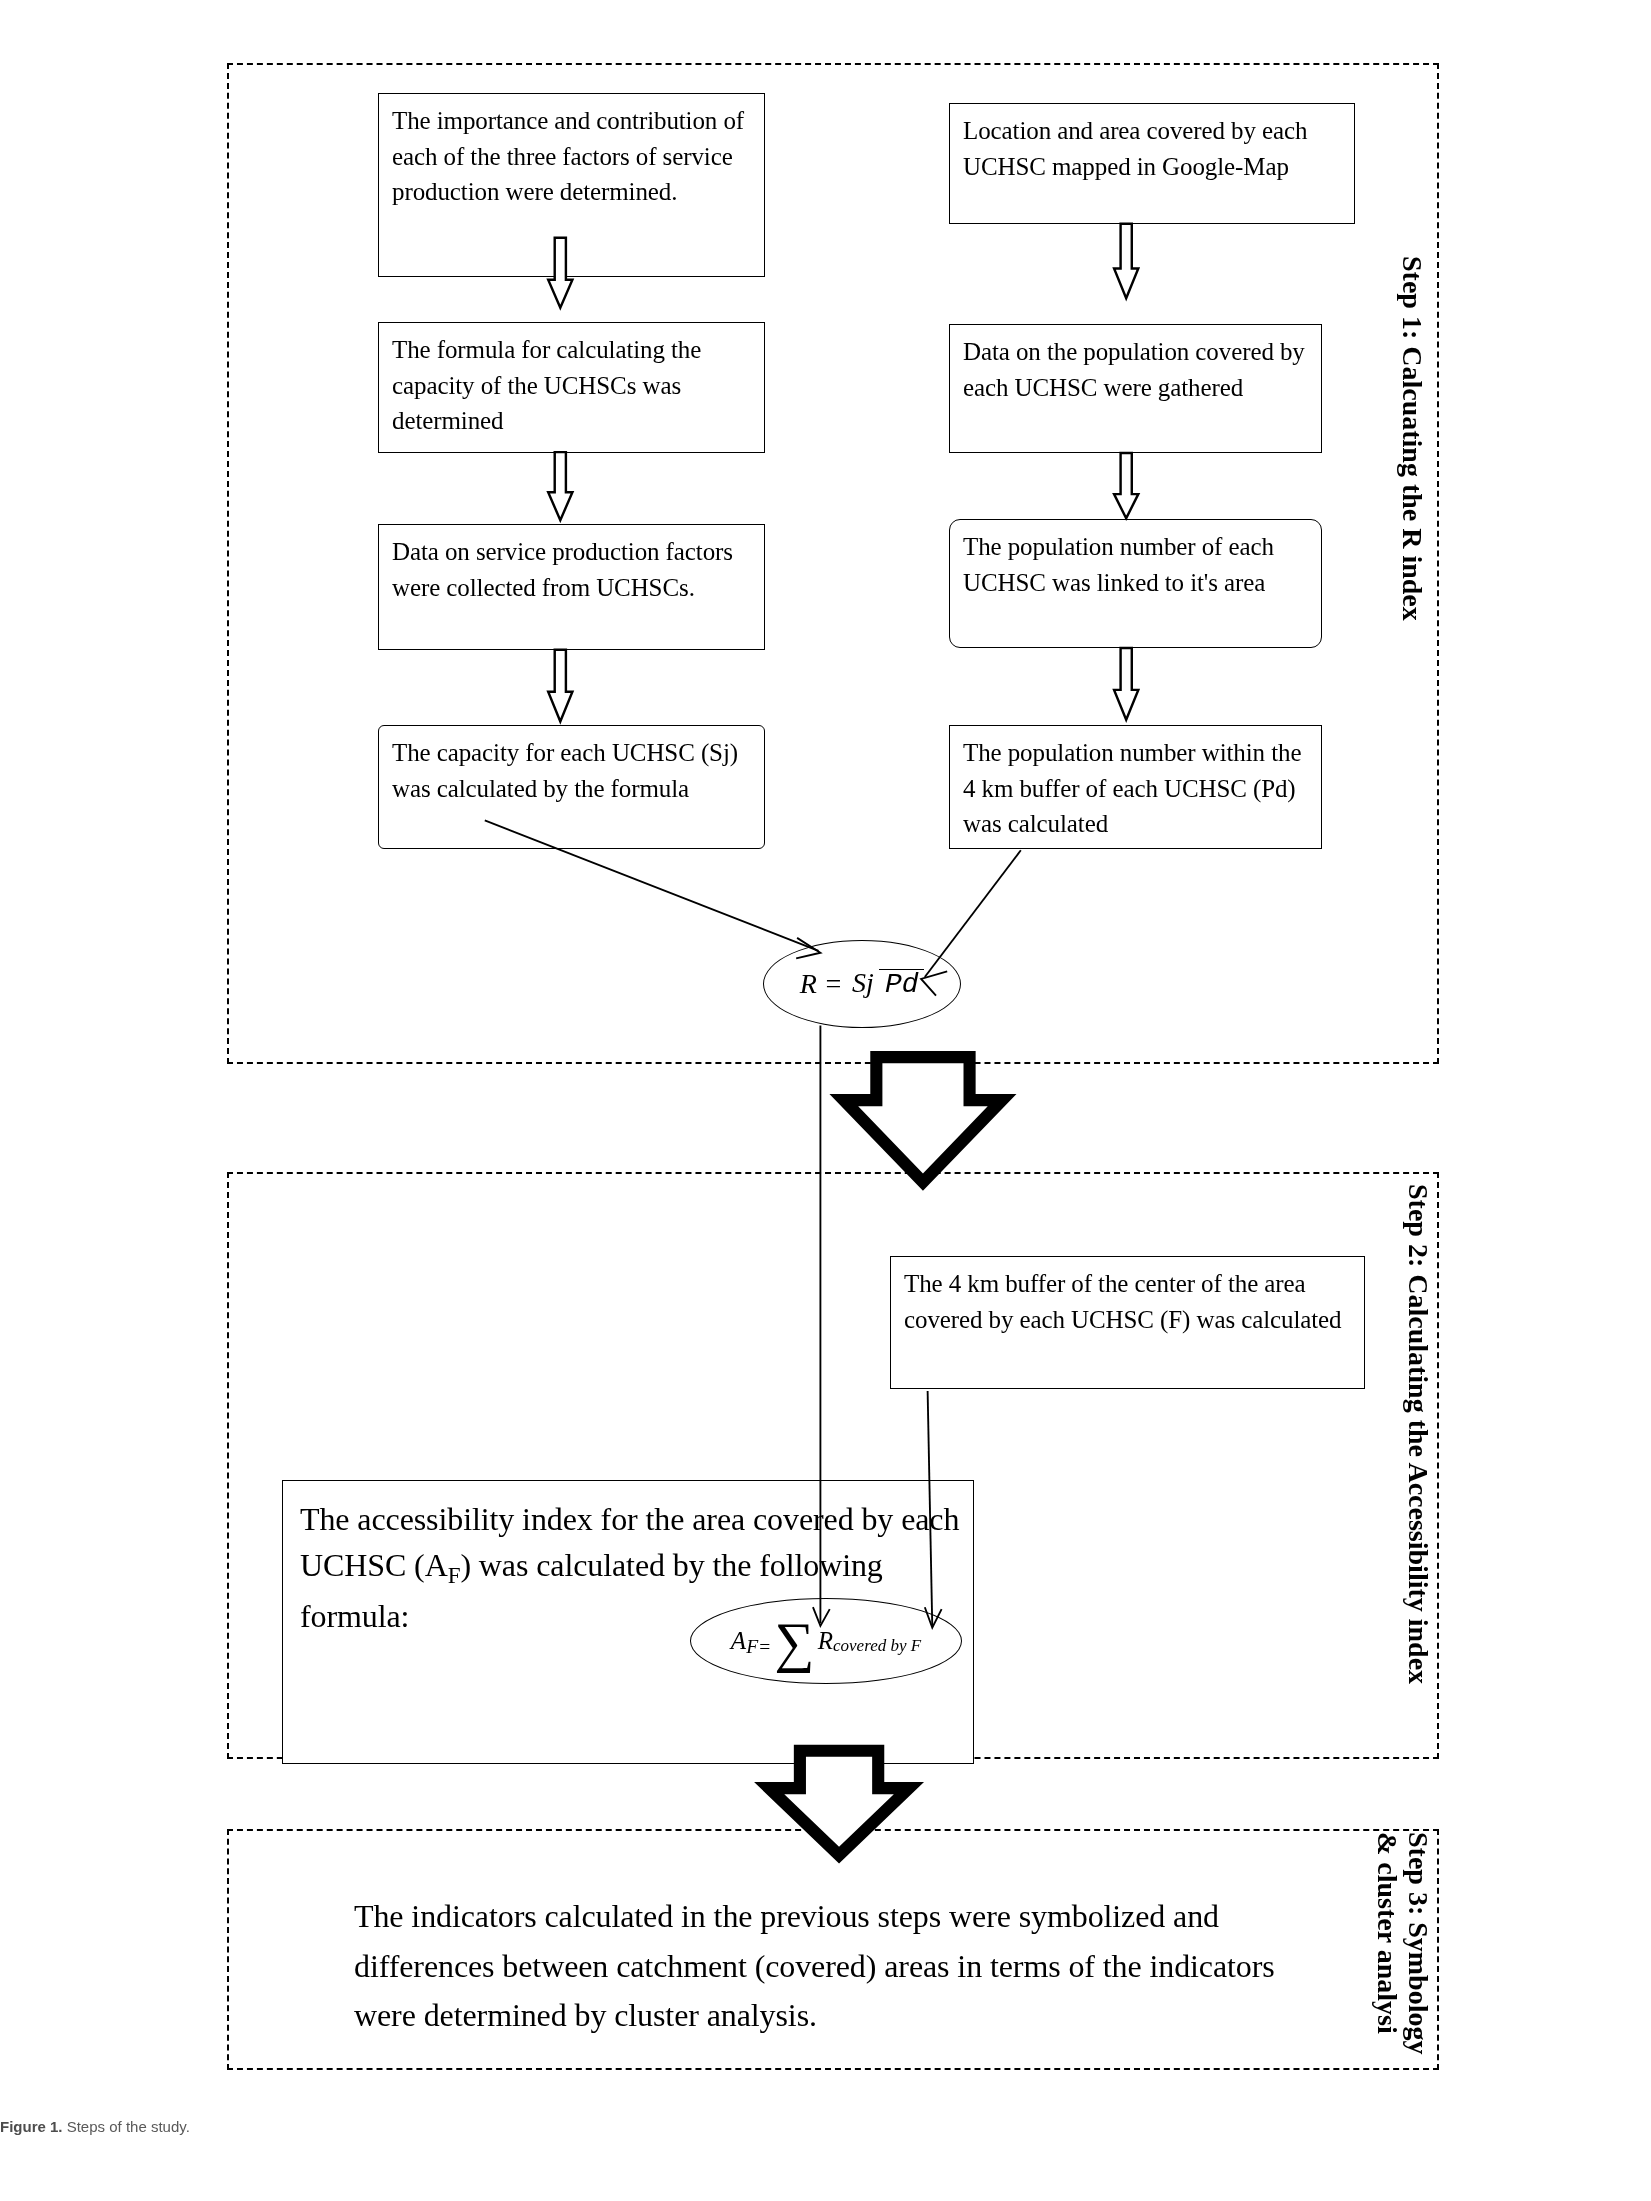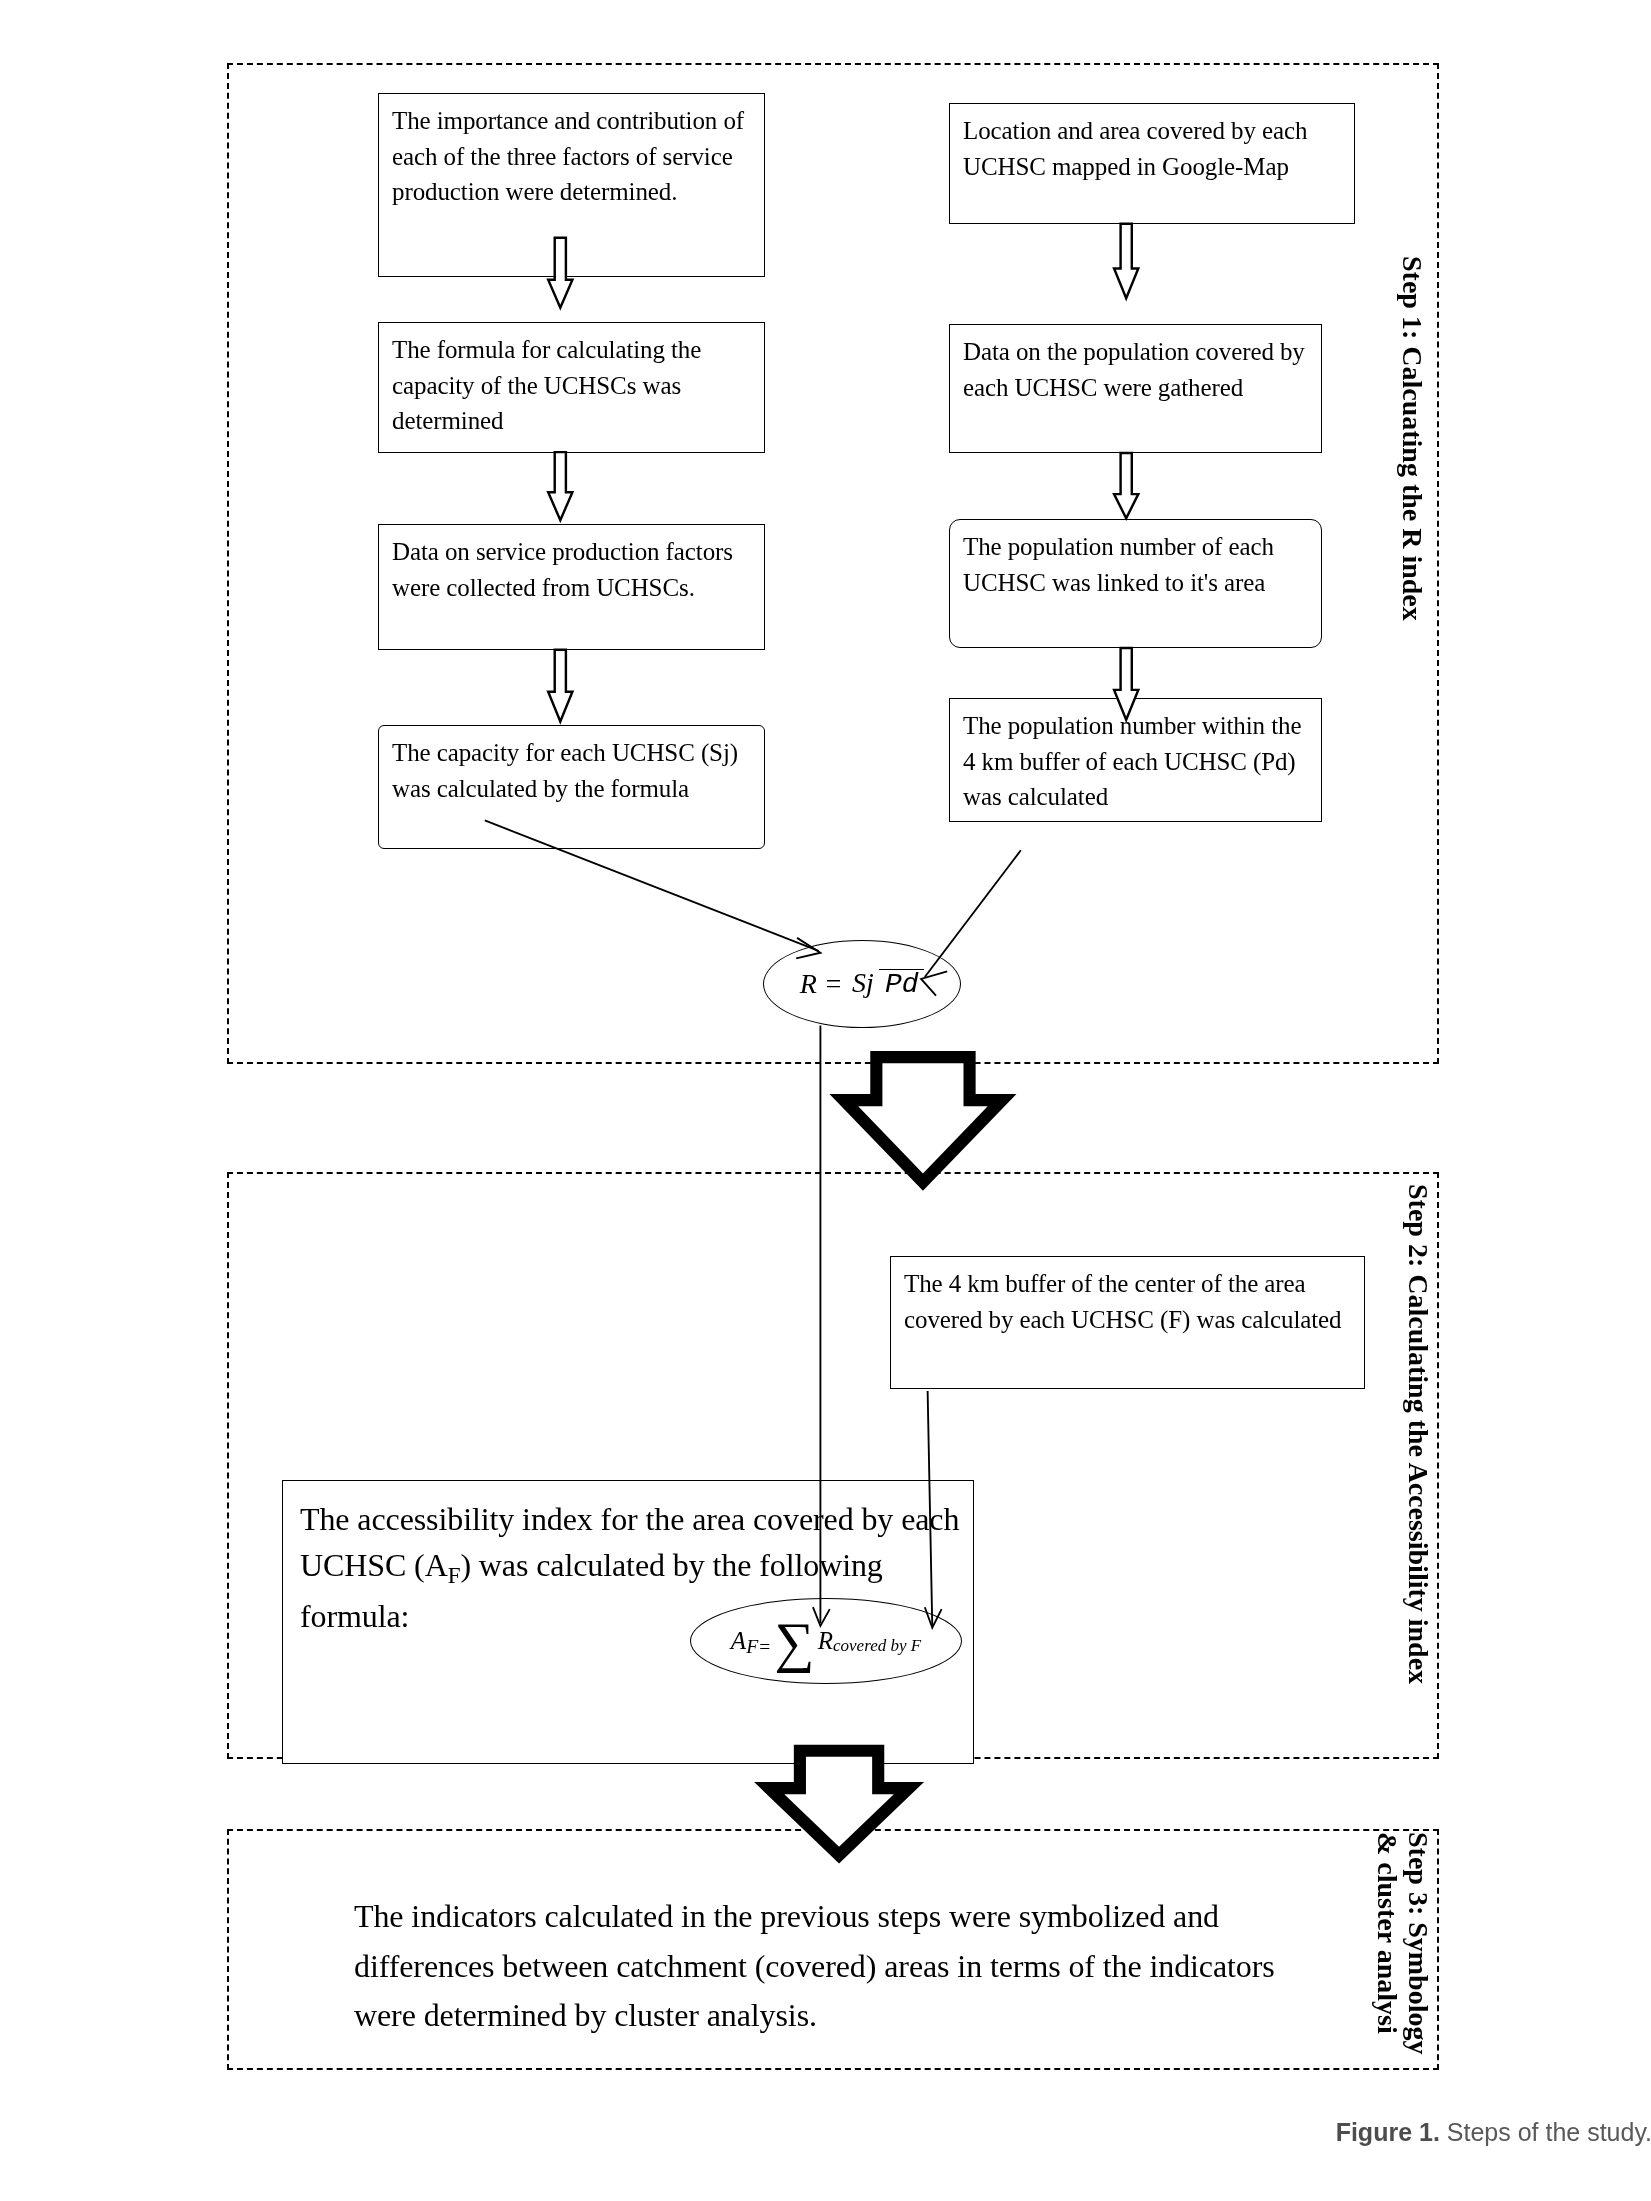--- a/index.html
+++ b/index.html
@@ -122,23 +122,23 @@
     left: 0; top: 0;
     width: 1652px;
     height: 2202px;
     pointer-events: none;
   }
 
   
   .caption {
     position: absolute;
     width: 100%;
-    text-align: right;
+    text-align: left;
     font-family: "Liberation Sans", "DejaVu Sans", sans-serif;
-    font-size: 25px;
+    font-size: 15px;
     color: #595959;
   }
   .caption b { color: #4d4d4d; }
 
   .sub-f {
     font-size: 0.72em;
     vertical-align: sub;
   }
 </style>
 </head>
@@ -157,21 +157,21 @@
   <div class="proc-box" style="left:378px; top:524px; width:387px; height:126px;">Data on service production factors were collected from UCHSCs.</div>
 
   <div class="proc-box" style="left:378px; top:725px; width:387px; height:124px;border-radius:6px;">The capacity for each UCHSC (Sj) was calculated by the formula</div>
 
   <div class="proc-box" style="left:949px; top:103px; width:406px; height:121px;">Location and area covered by each UCHSC mapped in Google-Map</div>
 
   <div class="proc-box" style="left:949px; top:324px; width:373px; height:129px;">Data on the population covered by each UCHSC were gathered</div>
 
   <div class="proc-box" style="left:949px; top:519px; width:373px; height:129px;border-radius:11px;">The population number of each UCHSC was linked to it's area</div>
 
-  <div class="proc-box" style="left:949px; top:698px; width:373px; height:124px;">The population number within the 4 km buffer of each UCHSC (Pd) was calculated</div>
+  <div class="proc-box" style="left:949px; top:725px; width:373px; height:124px;">The population number within the 4 km buffer of each UCHSC (Pd) was calculated</div>
 
   <div class="formula-ellipse" style="left:763px; top:940px; width:196px; height:86px; font-size:28px;">
     <span>R =</span>
     <span class="frac">
       <span class="num">Sj</span>
       <span class="den">Pd</span>
     </span>
   </div>
 
   <div class="step-region" style="left:227px; top:1172px; width:1212px; height:587px;"></div>

